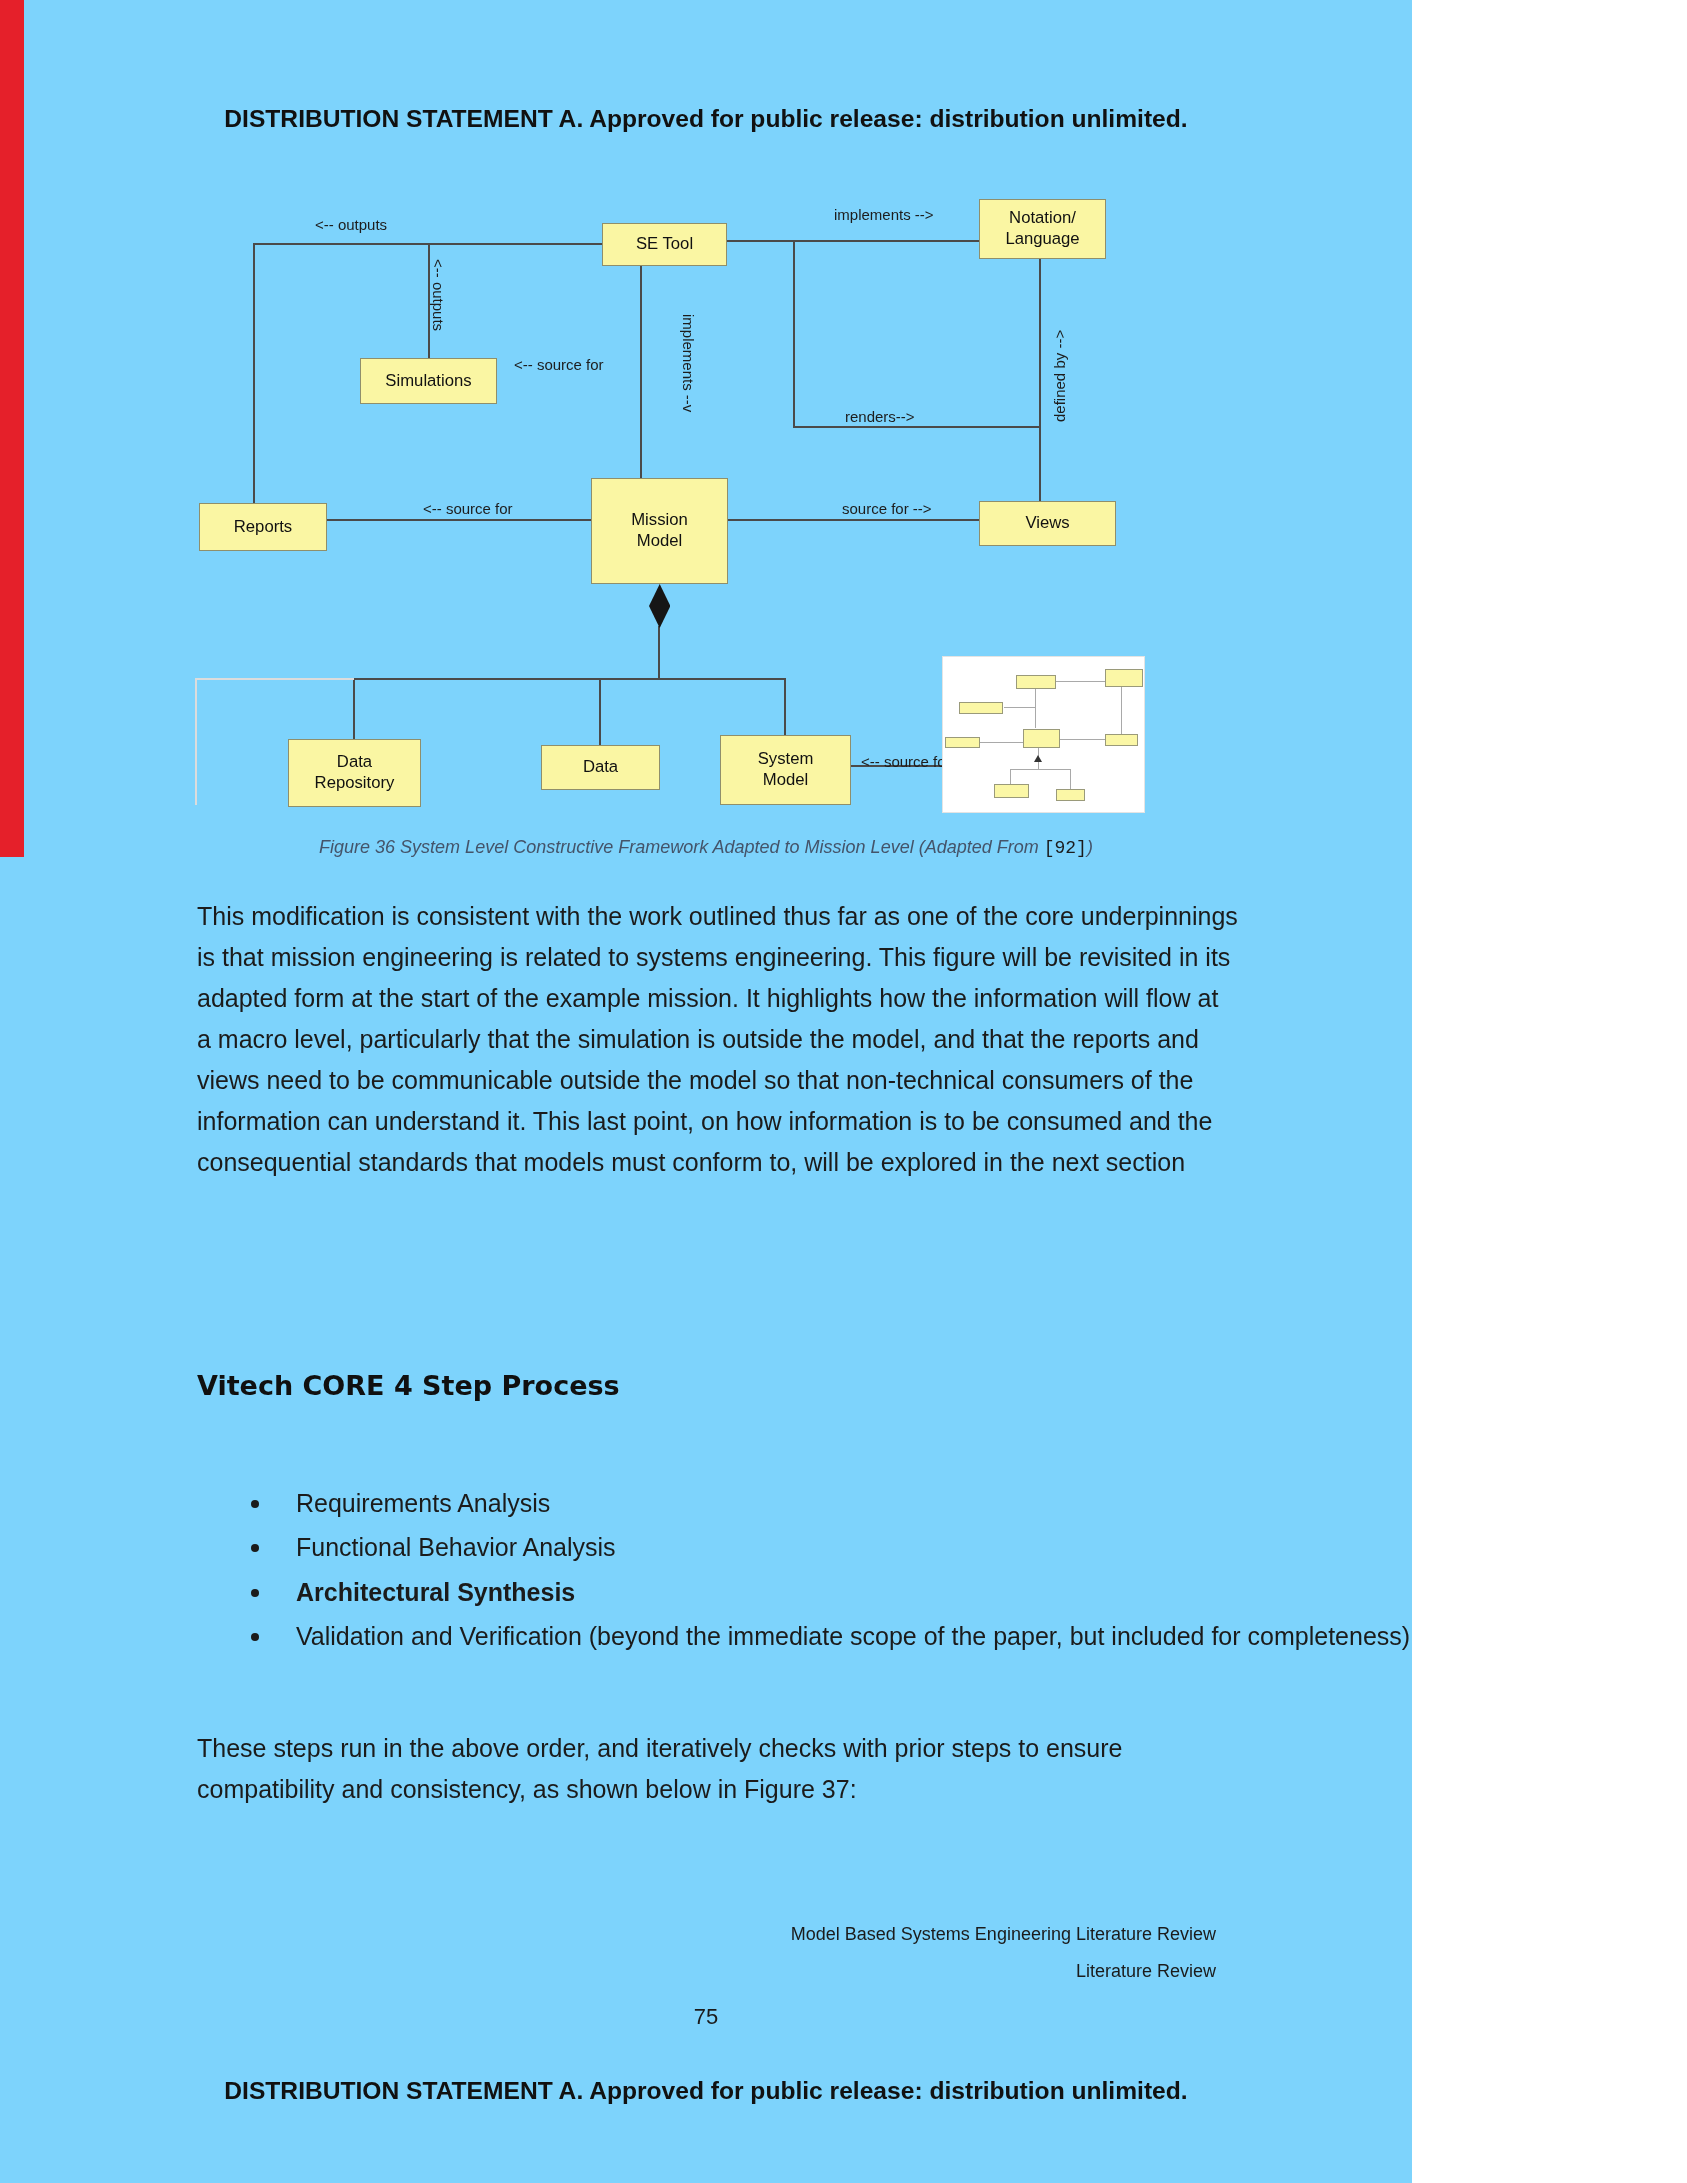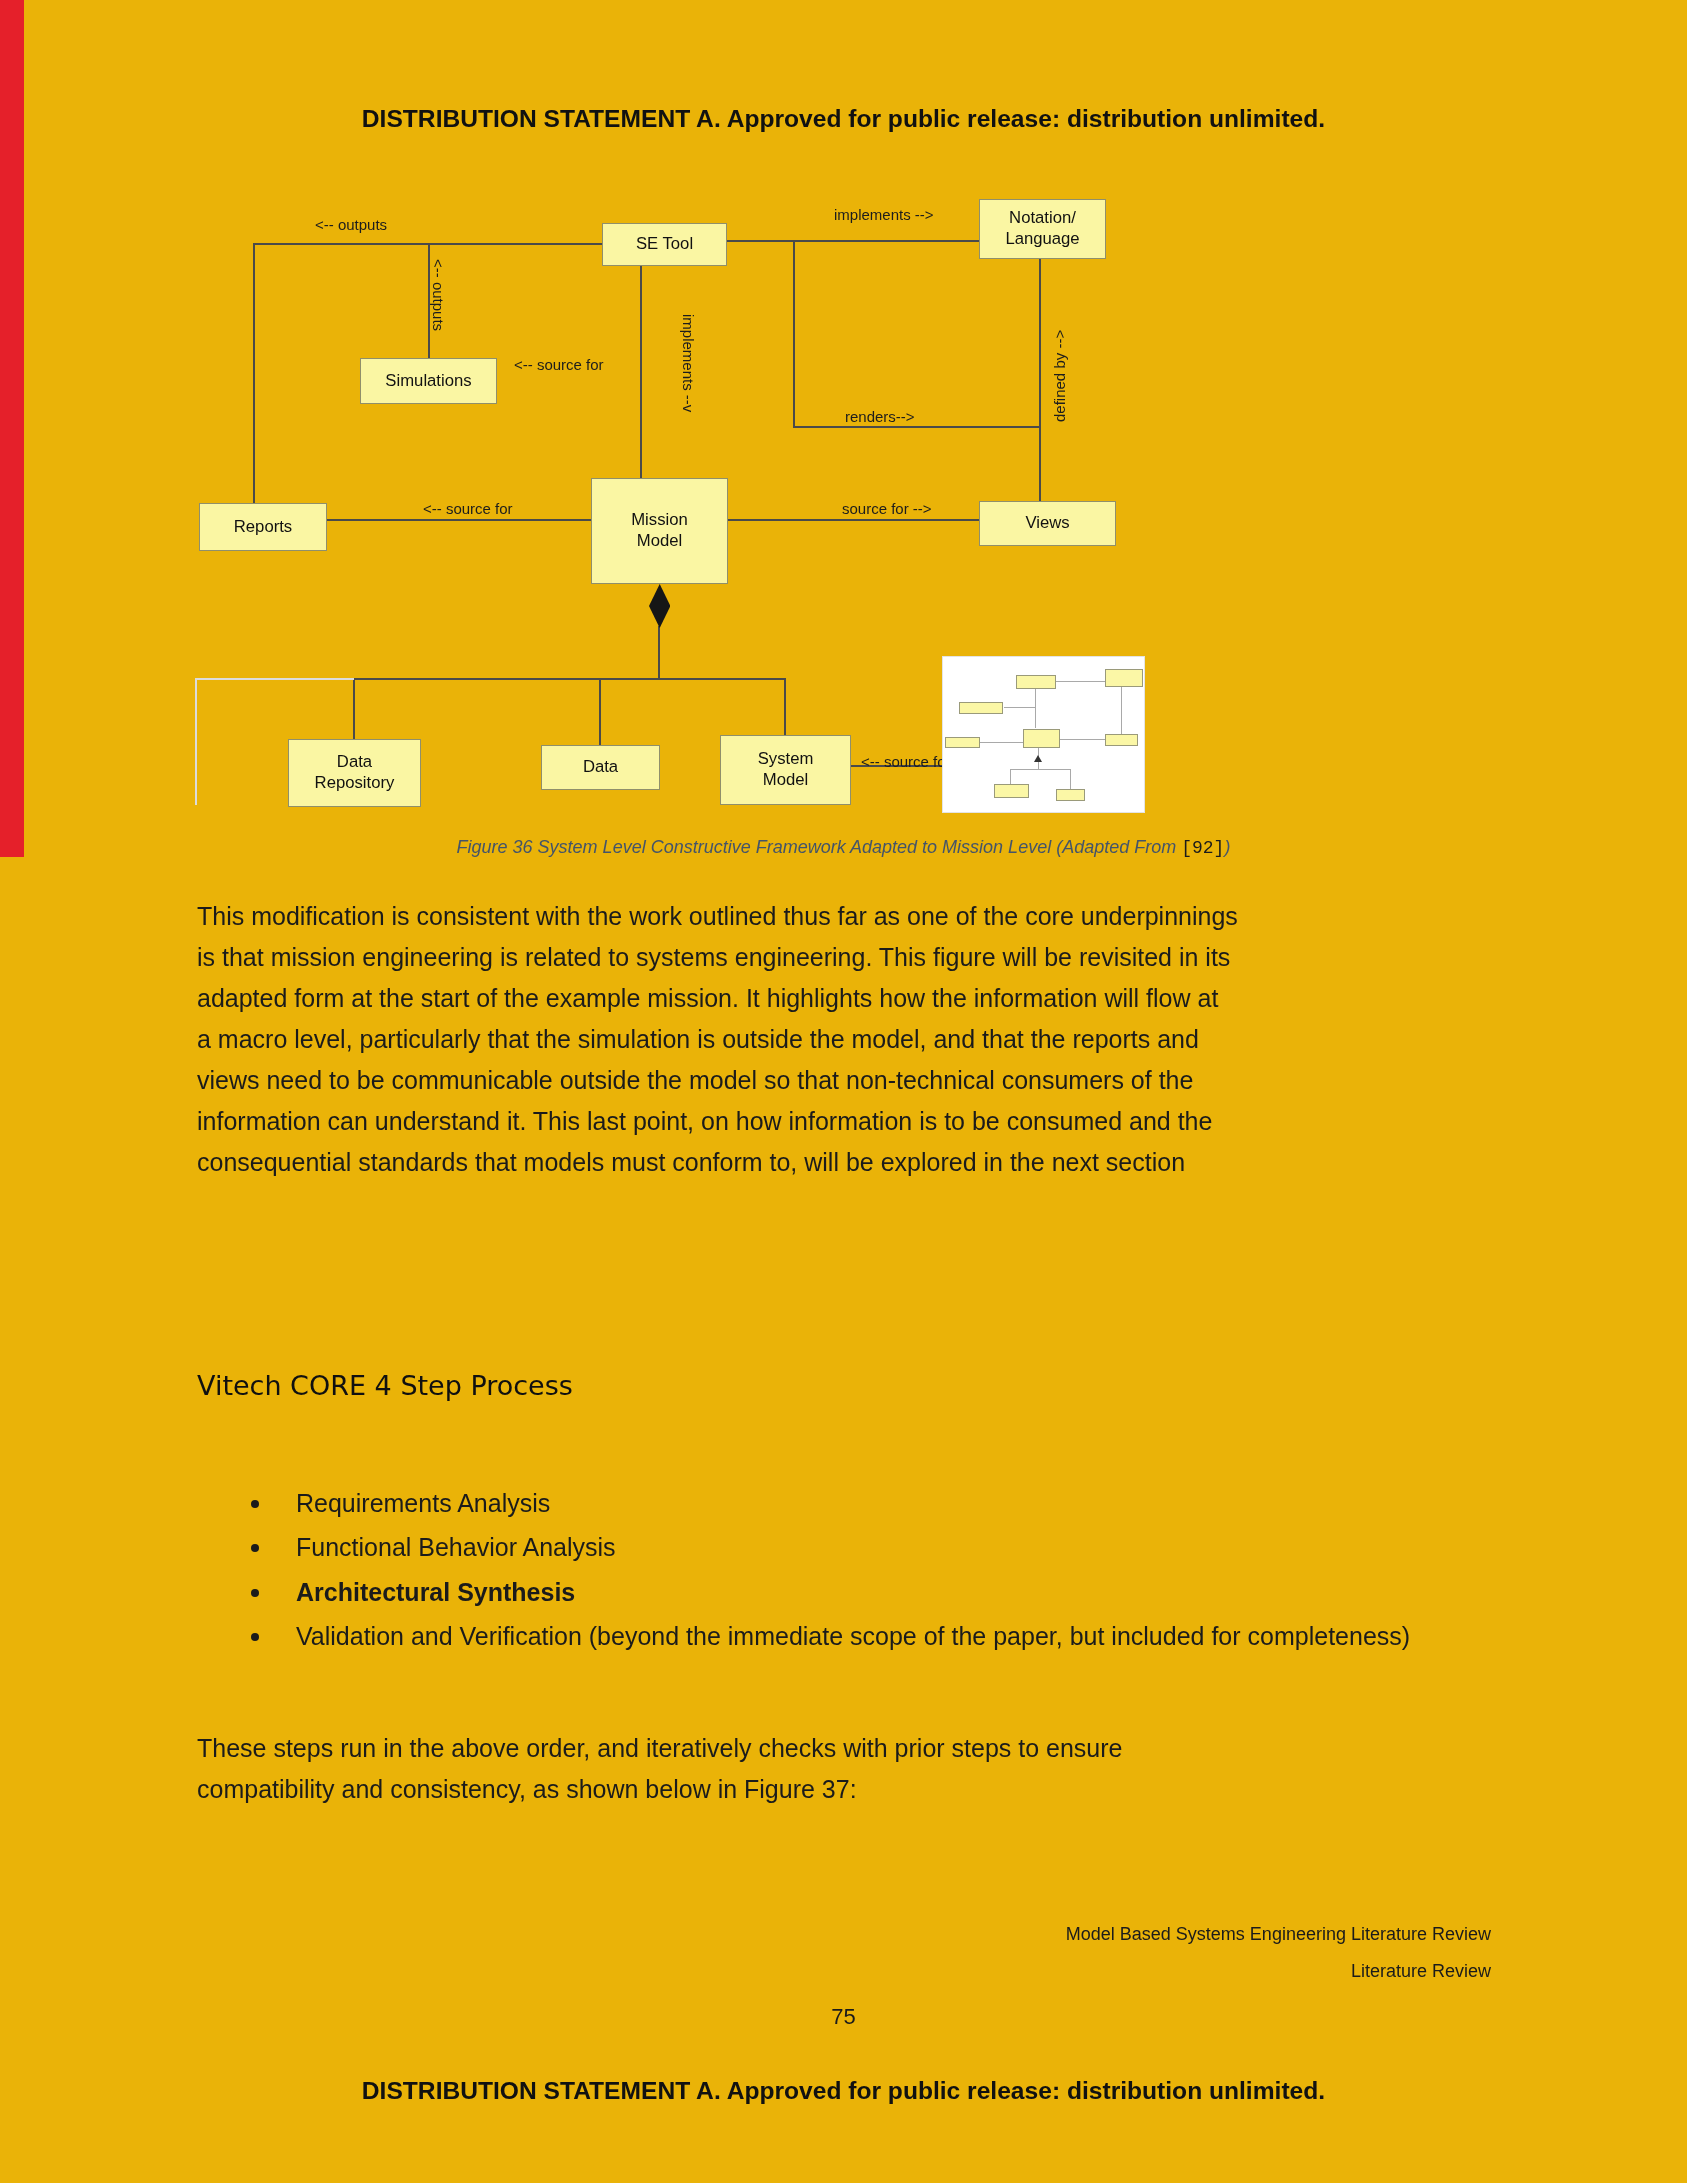--- a/index.html
+++ b/index.html
@@ -1,18 +1,18 @@
 <!DOCTYPE html>
 <html style="font-size:12.7px"><head>
 <meta charset="utf-8">
 <style>
   * { margin:0; padding:0; box-sizing:border-box; }
   html,body { background:#ffffff; }
   body { font-family:"Liberation Sans", sans-serif; color:#1b1b1b; }
-  .page { position:relative; width:1687px; height:2183px; background:#eab308; overflow:hidden; }
+  .page { position:relative; width:1412px; height:2183px; background:#7dd3fc; overflow:hidden; }
   .redbar { position:absolute; left:0; top:0; width:24px; height:857px; background:#e5202a; }
   .statement { position:absolute; left:0; width:100%; text-align:center; font-weight:bold; font-size:24.6px; color:#111; }
   
   .node { position:absolute; background:#faf6a3; border:1.6px solid #8f8f6b; display:flex; align-items:center; justify-content:center; text-align:center; font-size:16.7px; line-height:1.25; color:#111; }
   .hline,.vline { position:absolute; background:#4a4a4a; }
   .hline { height:1.6px; } .vline { width:1.6px; }
   .hline.faint,.vline.faint { background:#dcdcdc; }
   .edge-label { position:absolute; font-size:15px; white-space:nowrap; color:#1d1d1d; }
   .vlabel-cw  { transform-origin:top left; transform:rotate(90deg); }
   .vlabel-ccw { transform-origin:top left; transform:rotate(-90deg); }
@@ -21,21 +21,21 @@
   .mini { position:absolute; background:#fbf7a6; border:0.8px solid #9a9a7a; }
   .mline { position:absolute; background:#a9a9a9; }
   .mline.h { height:0.8px; } .mline.v { width:0.8px; }
   .mini-arrow { position:absolute; width:0; height:0; border-left:4px solid transparent; border-right:4px solid transparent; border-bottom:7.1px solid #333; }
   
   .caption { position:absolute; left:0; width:100%; text-align:center; font-size:18px; color:#44546a; }
   .cap-i { font-style:italic; }
   .cap-r { color:#1b1b1b; font-style:normal;font-family:Liberation Mono, monospace; }
   .para { position:absolute; font-size:25px; line-height:41px; color:#1b1b1b; }
   .pline { height:41px; white-space:nowrap; }
-  .h2 { position:absolute; font-family:"DejaVu Sans", sans-serif; font-weight:normal; font-size:27px; color:#101010; }
+  .h2 { position:absolute; font-family:"DejaVu Sans", sans-serif; font-weight:bold; font-size:27px; color:#101010; }
   .bullet-item { position:absolute; left:251px; display:flex; align-items:flex-start; }
   .dot { width:8px; height:8px; border-radius:50%; background:#1b1b1b; margin-top:16.7px; flex:0 0 auto; }
   .bullet-text { margin-left:37px; font-size:25px; line-height:41px; }
   .footer-right { position:absolute; right:196px; text-align:right; font-size:18px; color:#1b1b1b; }
   .page-num { position:absolute; left:0; width:100%; text-align:center; font-size:22px; color:#1b1b1b; }
 </style>
 </head>
 <body>
 
 <div class="page">

